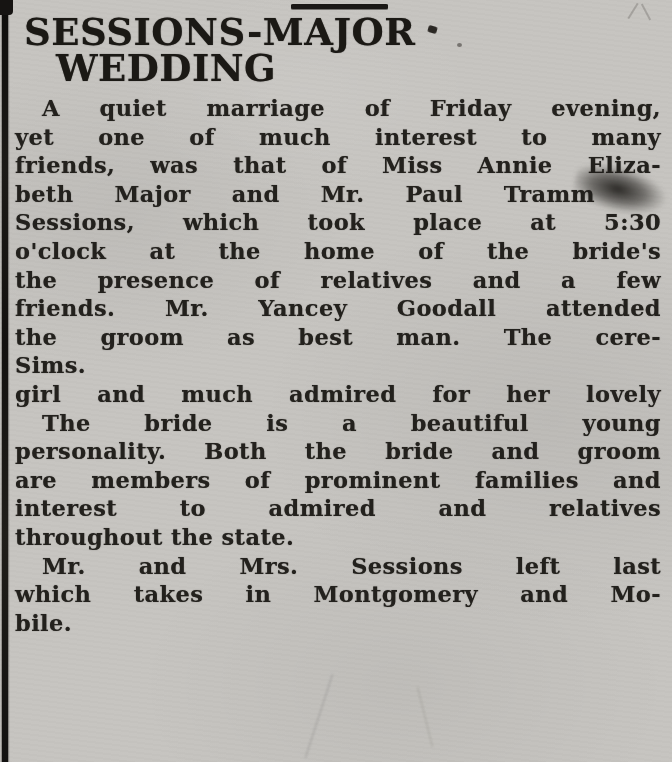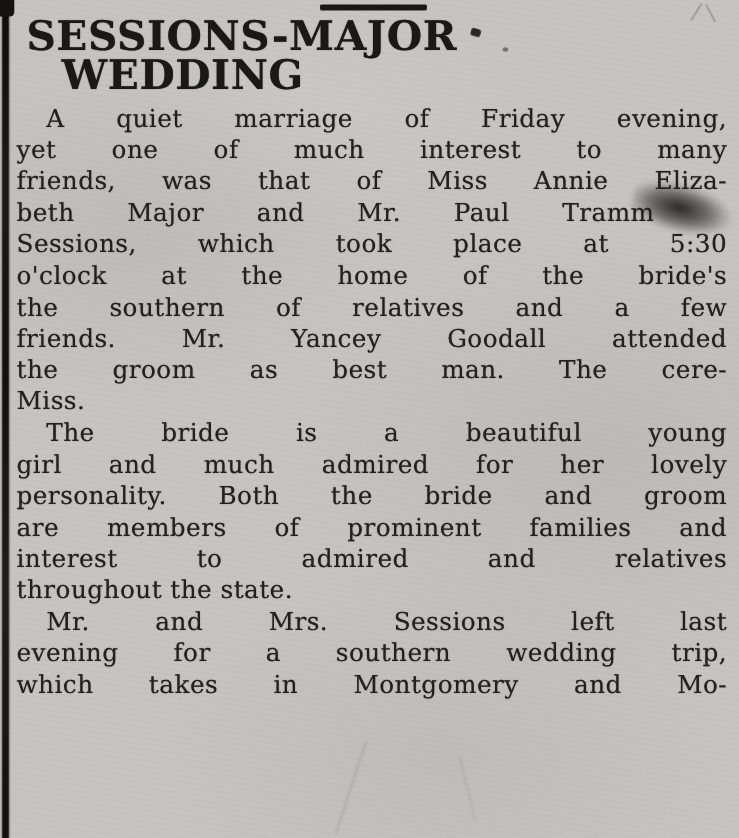--- a/index.html
+++ b/index.html
@@ -64,20 +64,21 @@
   .headline .hl2 {
     display: block;
     margin-left: 32px;
   }
   .body-text {
     font-size: 22.5px;
     line-height: 28.6px;
     letter-spacing: 0.4px;
     color: #23211d;
     text-shadow: 0 0 1px rgba(30,28,24,0.55);
+    font-weight: bold;
   }
   .line {
     text-align: justify;
     text-align-last: justify;
     height: 28.6px;
     white-space: normal;
   }
   .line.indent { text-indent: 27px; }
   .line.last { text-align-last: left; }
   .line.smudged { padding-right: 66px; }
@@ -150,33 +151,33 @@
       <span class="hl2">WEDDING</span>
     </h1>
 
     <div class="body-text">
       <div class="line indent">A quiet marriage of Friday evening,</div>
       <div class="line">yet one of much interest to many</div>
       <div class="line">friends, was that of Miss Annie Eliza-</div>
       <div class="line smudged">beth Major and Mr. Paul Tramm</div>
       <div class="line">Sessions, which took place at 5:30</div>
       <div class="line">o'clock at the home of the bride's</div>
-      <div class="line">the southern of relatives and a few</div>
+      <div class="line">the presence of relatives and a few</div>
       <div class="line">friends. Mr. Yancey Goodall attended</div>
       <div class="line">the groom as best man. The cere-</div>
-      <div class="line last">Miss.</div>
+      <div class="line last">Sims.</div>
+      <div class="line">girl and much admired for her lovely</div>
       <div class="line indent">The bride is a beautiful young</div>
-      <div class="line">girl and much admired for her lovely</div>
       <div class="line">personality. Both the bride and groom</div>
       <div class="line">are members of prominent families and</div>
       <div class="line">interest to admired and relatives</div>
       <div class="line last">throughout the state.</div>
       <div class="line indent">Mr. and Mrs. Sessions left last</div>
-      <div class="line">evening for a southern wedding trip,</div>
       <div class="line">which takes in Montgomery and Mo-</div>
+      <div class="line last">bile.</div>
     </div>
   </div>
 
   <div class="ink-smudge"></div>
   <div class="ink-dot-1"></div>
   <div class="ink-dot-2"></div>
   <div class="corner-mark-1"></div>
   <div class="corner-mark-2"></div>
   <div class="crease-1"></div>
   <div class="crease-2"></div>

